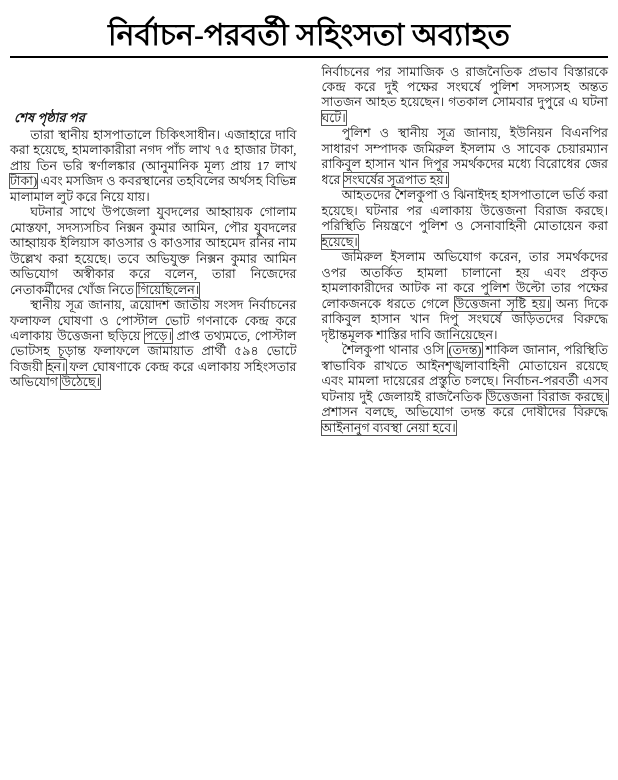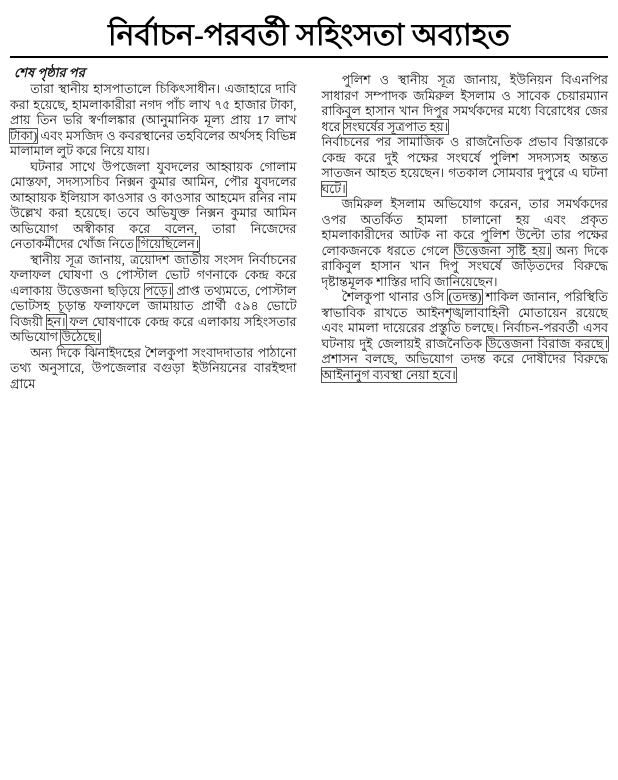--- a/index.html
+++ b/index.html
@@ -66,22 +66,22 @@
 
 <div class="page">
   <h1 class="headline">নির্বাচন-পরবর্তী সহিংসতা অব্যাহত</h1>
   <hr class="headline-rule">
   <div class="columns">
     <div class="column">
       <p class="continuation">শেষ পৃষ্ঠার পর</p>
         <p class="para indent"><span>তারা স্থানীয় হাসপাতালে চিকিৎসাধীন। এজাহারে দাবি করা হয়েছে, হামলাকারীরা নগদ পাঁচ লাখ ৭৫ হাজার টাকা, প্রায় তিন ভরি স্বর্ণালঙ্কার (আনুমানিক মূল্য প্রায় 17 লাখ </span><span class="boxed">টাকা)</span><span> এবং মসজিদ ও কবরস্থানের তহবিলের অর্থসহ বিভিন্ন মালামাল লুট করে নিয়ে যায়।</span></p>
         <p class="para indent"><span>ঘটনার সাথে উপজেলা যুবদলের আহ্বায়ক গোলাম মোস্তফা, সদস্যসচিব নিক্সন কুমার আমিন, পৌর যুবদলের আহ্বায়ক ইলিয়াস কাওসার ও কাওসার আহমেদ রনির নাম উল্লেখ করা হয়েছে। তবে অভিযুক্ত নিক্সন কুমার আমিন অভিযোগ অস্বীকার করে বলেন, তারা নিজেদের নেতাকর্মীদের খোঁজ নিতে </span><span class="boxed">গিয়েছিলেন।</span></p>
         <p class="para indent"><span>স্থানীয় সূত্র জানায়, ত্রয়োদশ জাতীয় সংসদ নির্বাচনের ফলাফল ঘোষণা ও পোস্টাল ভোট গণনাকে কেন্দ্র করে এলাকায় উত্তেজনা ছড়িয়ে </span><span class="boxed">পড়ে।</span><span> প্রাপ্ত তথ্যমতে, পোস্টাল ভোটসহ চূড়ান্ত ফলাফলে জামায়াত প্রার্থী ৫৯৪ ভোটে বিজয়ী </span><span class="boxed">হন।</span><span> ফল ঘোষণাকে কেন্দ্র করে এলাকায় সহিংসতার অভিযোগ </span><span class="boxed">উঠেছে।</span></p>
-        <p class="para indent"><span>অন্য দিকে ঝিনাইদহের শৈলকুপা সংবাদদাতার পাঠানো তথ্য অনুসারে, উপজেলার বগুড়া ইউনিয়নের বারইহুদা গ্রামে</span></p>
       </div>
     <div class="column">
+        <p class="para"><span>নির্বাচনের পর সামাজিক ও রাজনৈতিক প্রভাব বিস্তারকে কেন্দ্র করে দুই পক্ষের সংঘর্ষে পুলিশ সদস্যসহ অন্তত সাতজন আহত হয়েছেন। গতকাল সোমবার দুপুরে এ ঘটনা </span><span class="boxed">ঘটে।</span></p>
         <p class="para indent"><span>পুলিশ ও স্থানীয় সূত্র জানায়, ইউনিয়ন বিএনপির সাধারণ সম্পাদক জমিরুল ইসলাম ও সাবেক চেয়ারম্যান রাকিবুল হাসান খান দিপুর সমর্থকদের মধ্যে বিরোধের জের ধরে </span><span class="boxed">সংঘর্ষের সূত্রপাত হয়।</span></p>
-        <p class="para"><span>নির্বাচনের পর সামাজিক ও রাজনৈতিক প্রভাব বিস্তারকে কেন্দ্র করে দুই পক্ষের সংঘর্ষে পুলিশ সদস্যসহ অন্তত সাতজন আহত হয়েছেন। গতকাল সোমবার দুপুরে এ ঘটনা </span><span class="boxed">ঘটে।</span></p>
+        <p class="para indent"><span>আহতদের শৈলকুপা ও ঝিনাইদহ হাসপাতালে ভর্তি করা হয়েছে। ঘটনার পর এলাকায় উত্তেজনা বিরাজ করছে। পরিস্থিতি নিয়ন্ত্রণে পুলিশ ও সেনাবাহিনী মোতায়েন করা </span><span class="boxed">হয়েছে।</span></p>
         <p class="para indent"><span>জমিরুল ইসলাম অভিযোগ করেন, তার সমর্থকদের ওপর অতর্কিত হামলা চালানো হয় এবং প্রকৃত হামলাকারীদের আটক না করে পুলিশ উল্টো তার পক্ষের লোকজনকে ধরতে গেলে </span><span class="boxed">উত্তেজনা সৃষ্টি হয়।</span><span> অন্য দিকে রাকিবুল হাসান খান দিপু সংঘর্ষে জড়িতদের বিরুদ্ধে দৃষ্টান্তমূলক শাস্তির দাবি জানিয়েছেন।</span></p>
         <p class="para indent"><span>শৈলকুপা থানার ওসি </span><span class="boxed">(তদন্ত)</span><span> শাকিল জানান, পরিস্থিতি স্বাভাবিক রাখতে আইনশৃঙ্খলাবাহিনী মোতায়েন রয়েছে এবং মামলা দায়েরের প্রস্তুতি চলছে। নির্বাচন-পরবর্তী এসব ঘটনায় দুই জেলায়ই রাজনৈতিক </span><span class="boxed">উত্তেজনা বিরাজ করছে।</span><span> প্রশাসন বলছে, অভিযোগ তদন্ত করে দোষীদের বিরুদ্ধে </span><span class="boxed">আইনানুগ ব্যবস্থা নেয়া হবে।</span></p>
       </div>
   </div>
 </div>
 
 </body></html>

